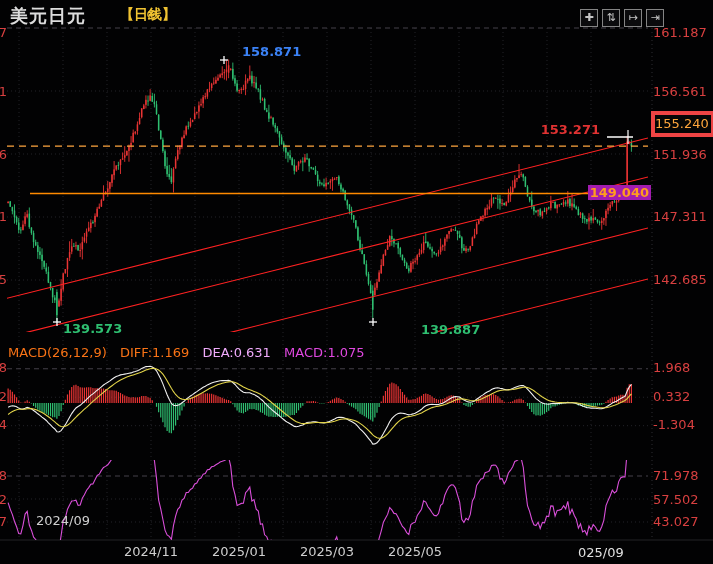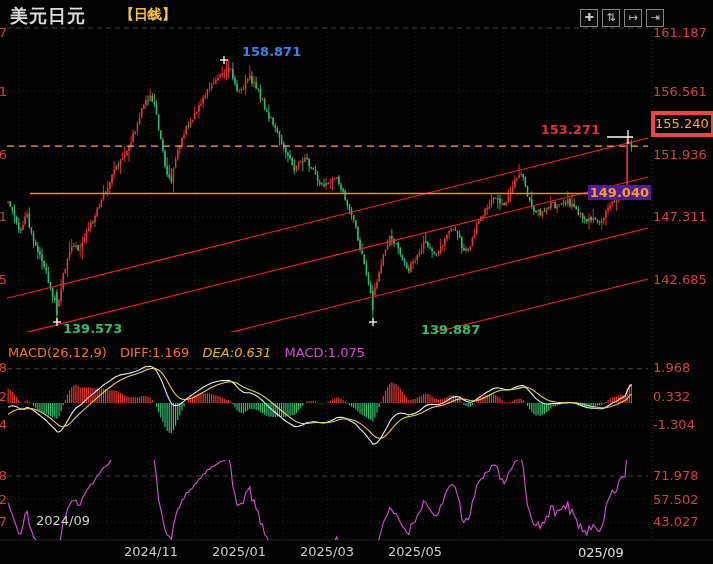--- a/index.html
+++ b/index.html
@@ -13,26 +13,26 @@
 #toolbar{position:absolute;right:49px;top:9px;display:flex;gap:4px;}
 .ticon{width:16px;height:16px;border:1px solid #848484;color:#c5c5c5;font-size:11px;line-height:15px;text-align:center;background:#0b0b0d;cursor:pointer;}
 .lbl{position:absolute;font-size:13px;line-height:14px;white-space:nowrap;}
 .red{color:#d84040;}
 .xlbl{color:#cfcfcf;}
 .ann{font-weight:bold;font-size:13px;}
 .clipL{position:absolute;left:0;width:7px;height:14px;overflow:hidden;}
 .clipL span{position:absolute;right:0;font-size:13px;line-height:14px;color:#d84040;white-space:nowrap;}
 #cross-price{position:absolute;left:651px;top:111px;width:56px;height:16px;border:4px solid #ef4444;background:#060606;color:#ffa63c;font-size:13px;line-height:16px;padding:1px 0 1px 0;z-index:6;}
 #cross-date{position:absolute;left:466px;top:542px;height:15px;border:1px solid #6f6f6f;background:#111;color:#ff9d1e;font-size:13px;line-height:15px;padding:1px 5px;z-index:6;white-space:nowrap;}
-#level-label{position:absolute;right:62px;top:185px;color:#ff9d1e;font-size:13px;font-weight:bold;background:#4c1d95;padding:0 2px;z-index:5;}
+#level-label{position:absolute;right:62px;top:185px;color:#ff9d1e;font-size:13px;font-weight:bold;background:#a21caf;padding:0 2px;z-index:5;}
 #xlabel-partial{position:absolute;left:578px;top:545px;font-size:13px;color:#e0e0e0;z-index:5;}
 .ph{position:absolute;left:8px;font-size:13px;z-index:5;white-space:nowrap;}
 .ph span{margin-right:9px;}
 .c-white{color:#f97316;}
-.c-yellow{color:#eab308;font-style:italic;}
+.c-yellow{color:#f0abfc;}
 .c-magenta{color:#e048e0;}
 #watermark{position:absolute;left:574px;top:504px;font-size:40px;color:#e6e9ec;letter-spacing:2px;z-index:7;opacity:0.95;text-shadow:1px 2px 3px rgba(0,0,0,0.95),0 0 2px #222;}
 </style>
 </head>
 <body>
 
 <div id="app">
   <svg id="cv" width="713" height="564">
       <defs>
         <clipPath id="mc">

